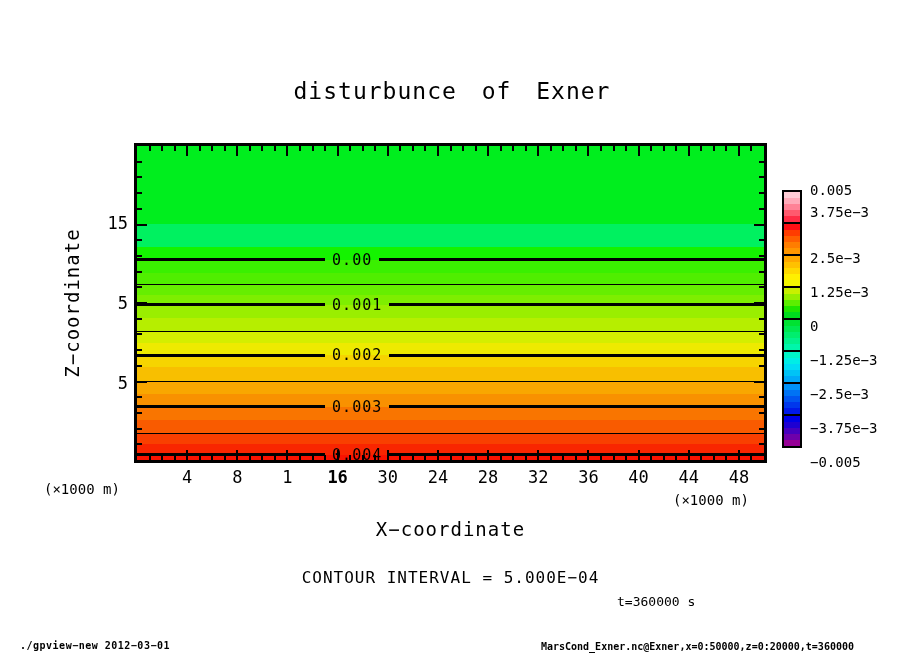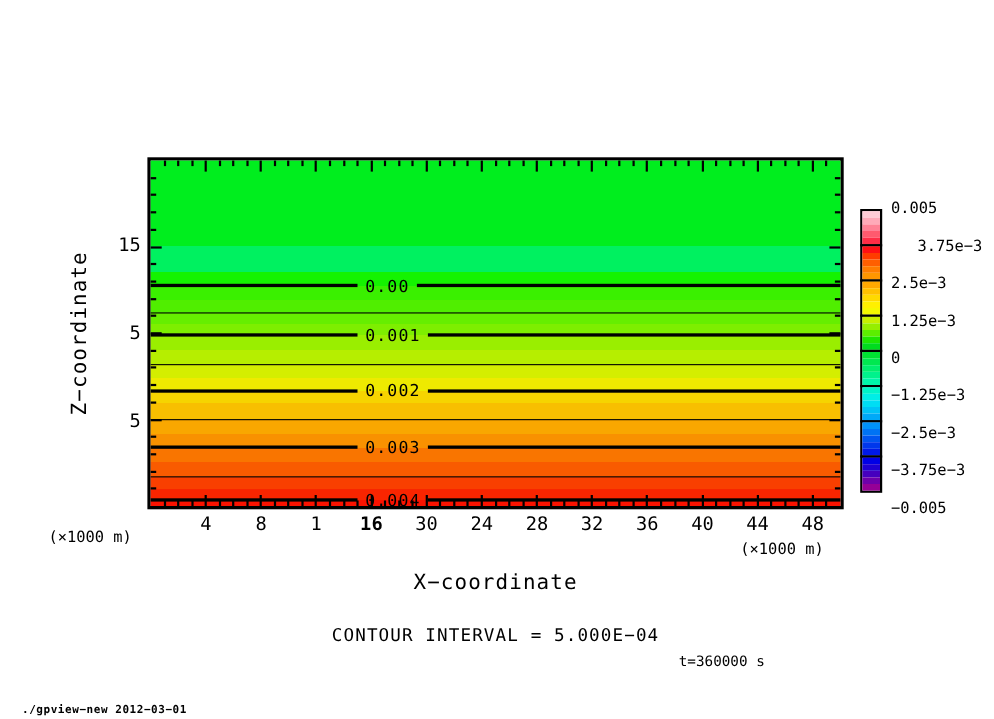--- a/index.html
+++ b/index.html
@@ -54,20 +54,21 @@
   #cbar-labels{position:absolute; left:28px; top:0; height:272px;}
   #cbar-labels .cl{position:absolute; transform:translateY(-50%); font-size:14px; white-space:nowrap;}
   .footer-left{position:absolute; left:20px; top:640px; font-size:10px; font-weight:bold; letter-spacing:0.5px;}
   .footer-right{position:absolute; right:50px; top:641px; font-size:10px; font-weight:bold;}
 </style>
 </head>
 <body>
 
 <div id="canvas">
 
+  <div class="title">disturbunce of Exner</div>
 
   <div class="yaxis-title">Z−coordinate</div>
 
   <div id="plot">
     <div id="fill" style="background: linear-gradient(rgb(0, 238, 30) 0%, rgb(0, 238, 30) 24.7%, rgb(0, 241, 96) 24.7%, rgb(0, 241, 96) 32.2%, rgb(20, 243, 0) 32.2%, rgb(20, 243, 0) 36.3%, rgb(58, 240, 0) 36.3%, rgb(58, 240, 0) 40.3%, rgb(80, 238, 0) 40.3%, rgb(80, 238, 0) 44.1%, rgb(102, 238, 0) 44.1%, rgb(102, 238, 0) 47.4%, rgb(126, 238, 0) 47.4%, rgb(126, 238, 0) 50.6%, rgb(154, 238, 0) 50.6%, rgb(154, 238, 0) 54.8%, rgb(182, 238, 0) 54.8%, rgb(182, 238, 0) 59.1%, rgb(212, 238, 0) 59.1%, rgb(212, 238, 0) 62.8%, rgb(238, 234, 0) 62.8%, rgb(238, 234, 0) 66.6%, rgb(246, 212, 0) 66.6%, rgb(246, 212, 0) 70.3%, rgb(248, 191, 0) 70.3%, rgb(248, 191, 0) 75%, rgb(249, 167, 0) 75%, rgb(249, 167, 0) 79.1%, rgb(249, 145, 0) 79.1%, rgb(249, 145, 0) 83.1%, rgb(249, 117, 0) 83.1%, rgb(249, 117, 0) 87.2%, rgb(249, 91, 0) 87.2%, rgb(249, 91, 0) 91.6%, rgb(249, 63, 0) 91.6%, rgb(249, 63, 0) 95%, rgb(249, 37, 0) 95%, rgb(249, 37, 0) 98.4%, rgb(250, 18, 0) 98.4%, rgb(250, 18, 0) 100%);"></div>
     <div id="lines">
         <div class="cline thick" style="top: calc(36.25% - 8px); height: 16px;">
           <span class="seg l"></span>
           <span class="clabel">0.00</span>
           <span class="seg r"></span>
@@ -327,26 +328,27 @@
         <div class="cseg">
           <div class="sub" style="background: rgb(0, 0, 230);"></div>
           <div class="sub" style="background: rgb(30, 0, 210);"></div>
           <div class="sub" style="background: rgb(70, 0, 190);"></div>
           <div class="sub" style="background: rgb(110, 0, 170);"></div>
           <div class="sub" style="background: rgb(150, 0, 150);"></div>
         </div>
       </div>
     <div id="cbar-labels">
         <div class="cl" style="top: 0px;">0.005</div>
-        <div class="cl" style="top: 34px; margin-left: 24px;">3.75e−3</div>
+        <div class="cl" style="top: 22px;">3.75e−3</div>
         <div class="cl" style="top: 68px;">2.5e−3</div>
         <div class="cl" style="top: 102px;">1.25e−3</div>
         <div class="cl" style="top: 136px;">0</div>
         <div class="cl" style="top: 170px;">−1.25e−3</div>
         <div class="cl" style="top: 204px;">−2.5e−3</div>
         <div class="cl" style="top: 238px;">−3.75e−3</div>
         <div class="cl" style="top: 272px;">−0.005</div>
       </div>
   </div>
 
   <div class="footer-left">./gpview−new  2012−03−01</div>
+  <div class="footer-right">MarsCond_Exner.nc@Exner,x=0:50000,z=0:20000,t=360000</div>
 
 </div>
 
 </body></html>

